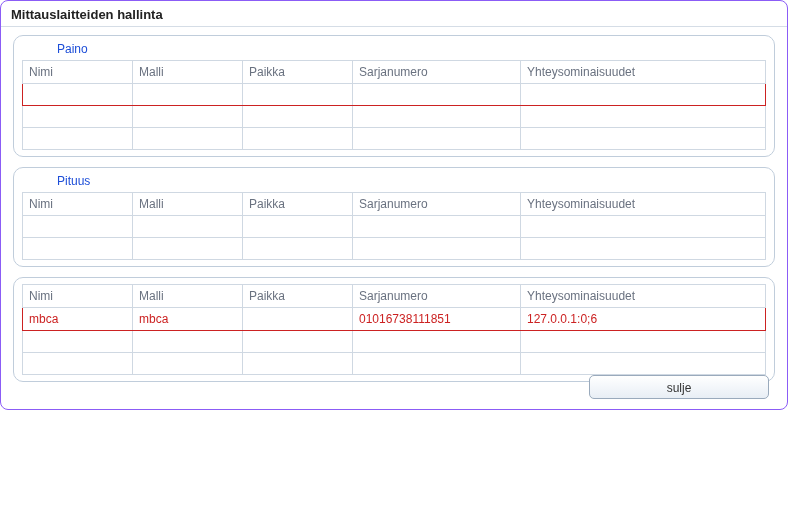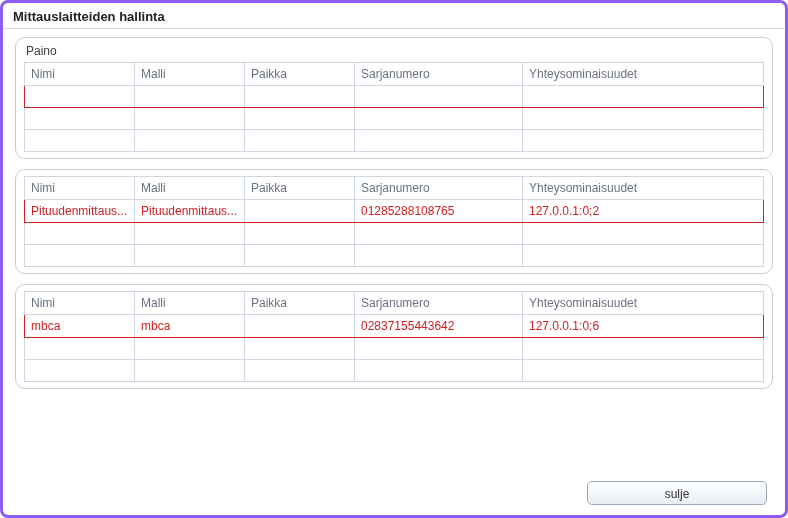--- a/index.html
+++ b/index.html
@@ -5,22 +5,22 @@
   * { box-sizing: border-box; }
   body {
     margin: 0;
     font-family: Arial, sans-serif;
     font-size: 12px;
     background: #ffffff;
     color: #333;
   }
   .window {
     width: 788px;
-    height: 518px;
-    border: 3px solid #8b5cf6;
+    height: 410px;
+    border: 1px solid #8b5cf6;
     border-radius: 8px;
     background: #ffffff;
     position: relative;
     overflow: hidden;
   }
   .titlebar {
     padding: 6px 10px 4px 10px;
     font-weight: bold;
     font-size: 13px;
     color: #222;
@@ -30,23 +30,24 @@
     padding: 8px 12px 0 12px;
   }
   .panel {
     border: 1px solid #c0cddb;
     border-radius: 10px;
     margin-bottom: 10px;
     padding: 6px 8px 6px 8px;
     background: #ffffff;
   }
   .panel-title {
-    color: #404040;
+    color: #1d4ed8;
     font-size: 12px;
     padding: 0 0 4px 2px;
+    margin-left: 33px;
   }
   table.grid {
     width: 100%;
     border-collapse: collapse;
     table-layout: fixed;
   }
   table.grid th, table.grid td {
     border: 1px solid #cfd8e2;
     padding: 4px 6px;
     text-align: left;
@@ -142,45 +143,39 @@
               <td></td>
               <td></td>
               <td></td>
               <td></td>
             </tr>
           </tbody>
       </table>
     </div>
 
     <div class="panel">
+      <div class="panel-title">Pituus</div>
       <table class="grid">
         <colgroup>
             <col class="c1">
             <col class="c2">
             <col class="c3">
             <col class="c4">
             <col class="c5">
           </colgroup>
         <thead>
           <tr>
             <th>Nimi</th>
             <th>Malli</th>
             <th>Paikka</th>
             <th>Sarjanumero</th>
             <th>Yhteysominaisuudet</th>
           </tr>
         </thead>
         <tbody>
-            <tr class="selected">
-              <td>Pituudenmittaus...</td>
-              <td>Pituudenmittaus...</td>
-              <td></td>
-              <td>01285288108765</td>
-              <td>127.0.0.1:0;2</td>
-            </tr>
             <tr>
               <td></td>
               <td></td>
               <td></td>
               <td></td>
               <td></td>
             </tr>
             <tr>
               <td></td>
               <td></td>
@@ -208,21 +203,21 @@
             <th>Paikka</th>
             <th>Sarjanumero</th>
             <th>Yhteysominaisuudet</th>
           </tr>
         </thead>
         <tbody>
             <tr class="selected">
               <td>mbca</td>
               <td>mbca</td>
               <td></td>
-              <td>02837155443642</td>
+              <td>01016738111851</td>
               <td>127.0.0.1:0;6</td>
             </tr>
             <tr>
               <td></td>
               <td></td>
               <td></td>
               <td></td>
               <td></td>
             </tr>
             <tr>

